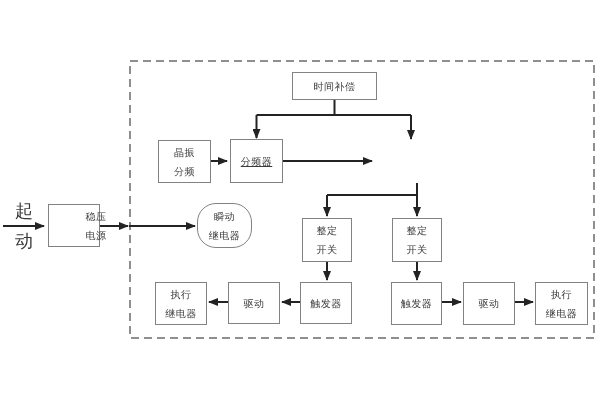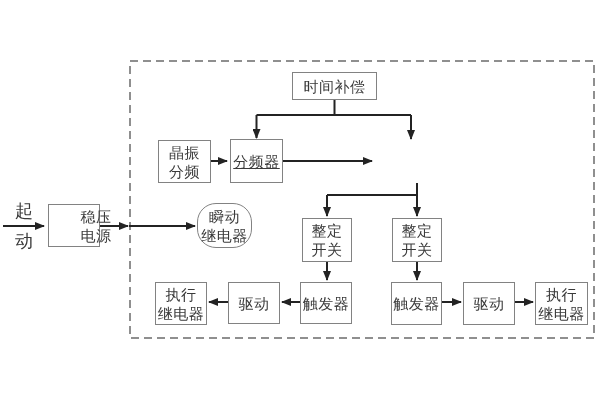--- a/index.html
+++ b/index.html
@@ -28,21 +28,21 @@
     stroke-width:2;stroke-dasharray:8 5;
   }
   .node{
     position:absolute;
     box-sizing:border-box;
     background:#ffffff;
     border:1.5px solid var(--box-border);
     display:flex;flex-direction:column;
     align-items:center;justify-content:center;
     color:var(--text);
-    font-size:15px;line-height:19px;
+    font-size:10px;line-height:19px;
     text-align:center;letter-spacing:0.5px;
     white-space:nowrap;
   }
   .start-label{
     position:absolute;left:12px;top:202px;width:24px;
     display:flex;flex-direction:column;align-items:center;
     color:var(--text);font-size:18px;line-height:19px;
   }
   .start-label span{display:block;}
   .start-label .gap{height:11px;}

